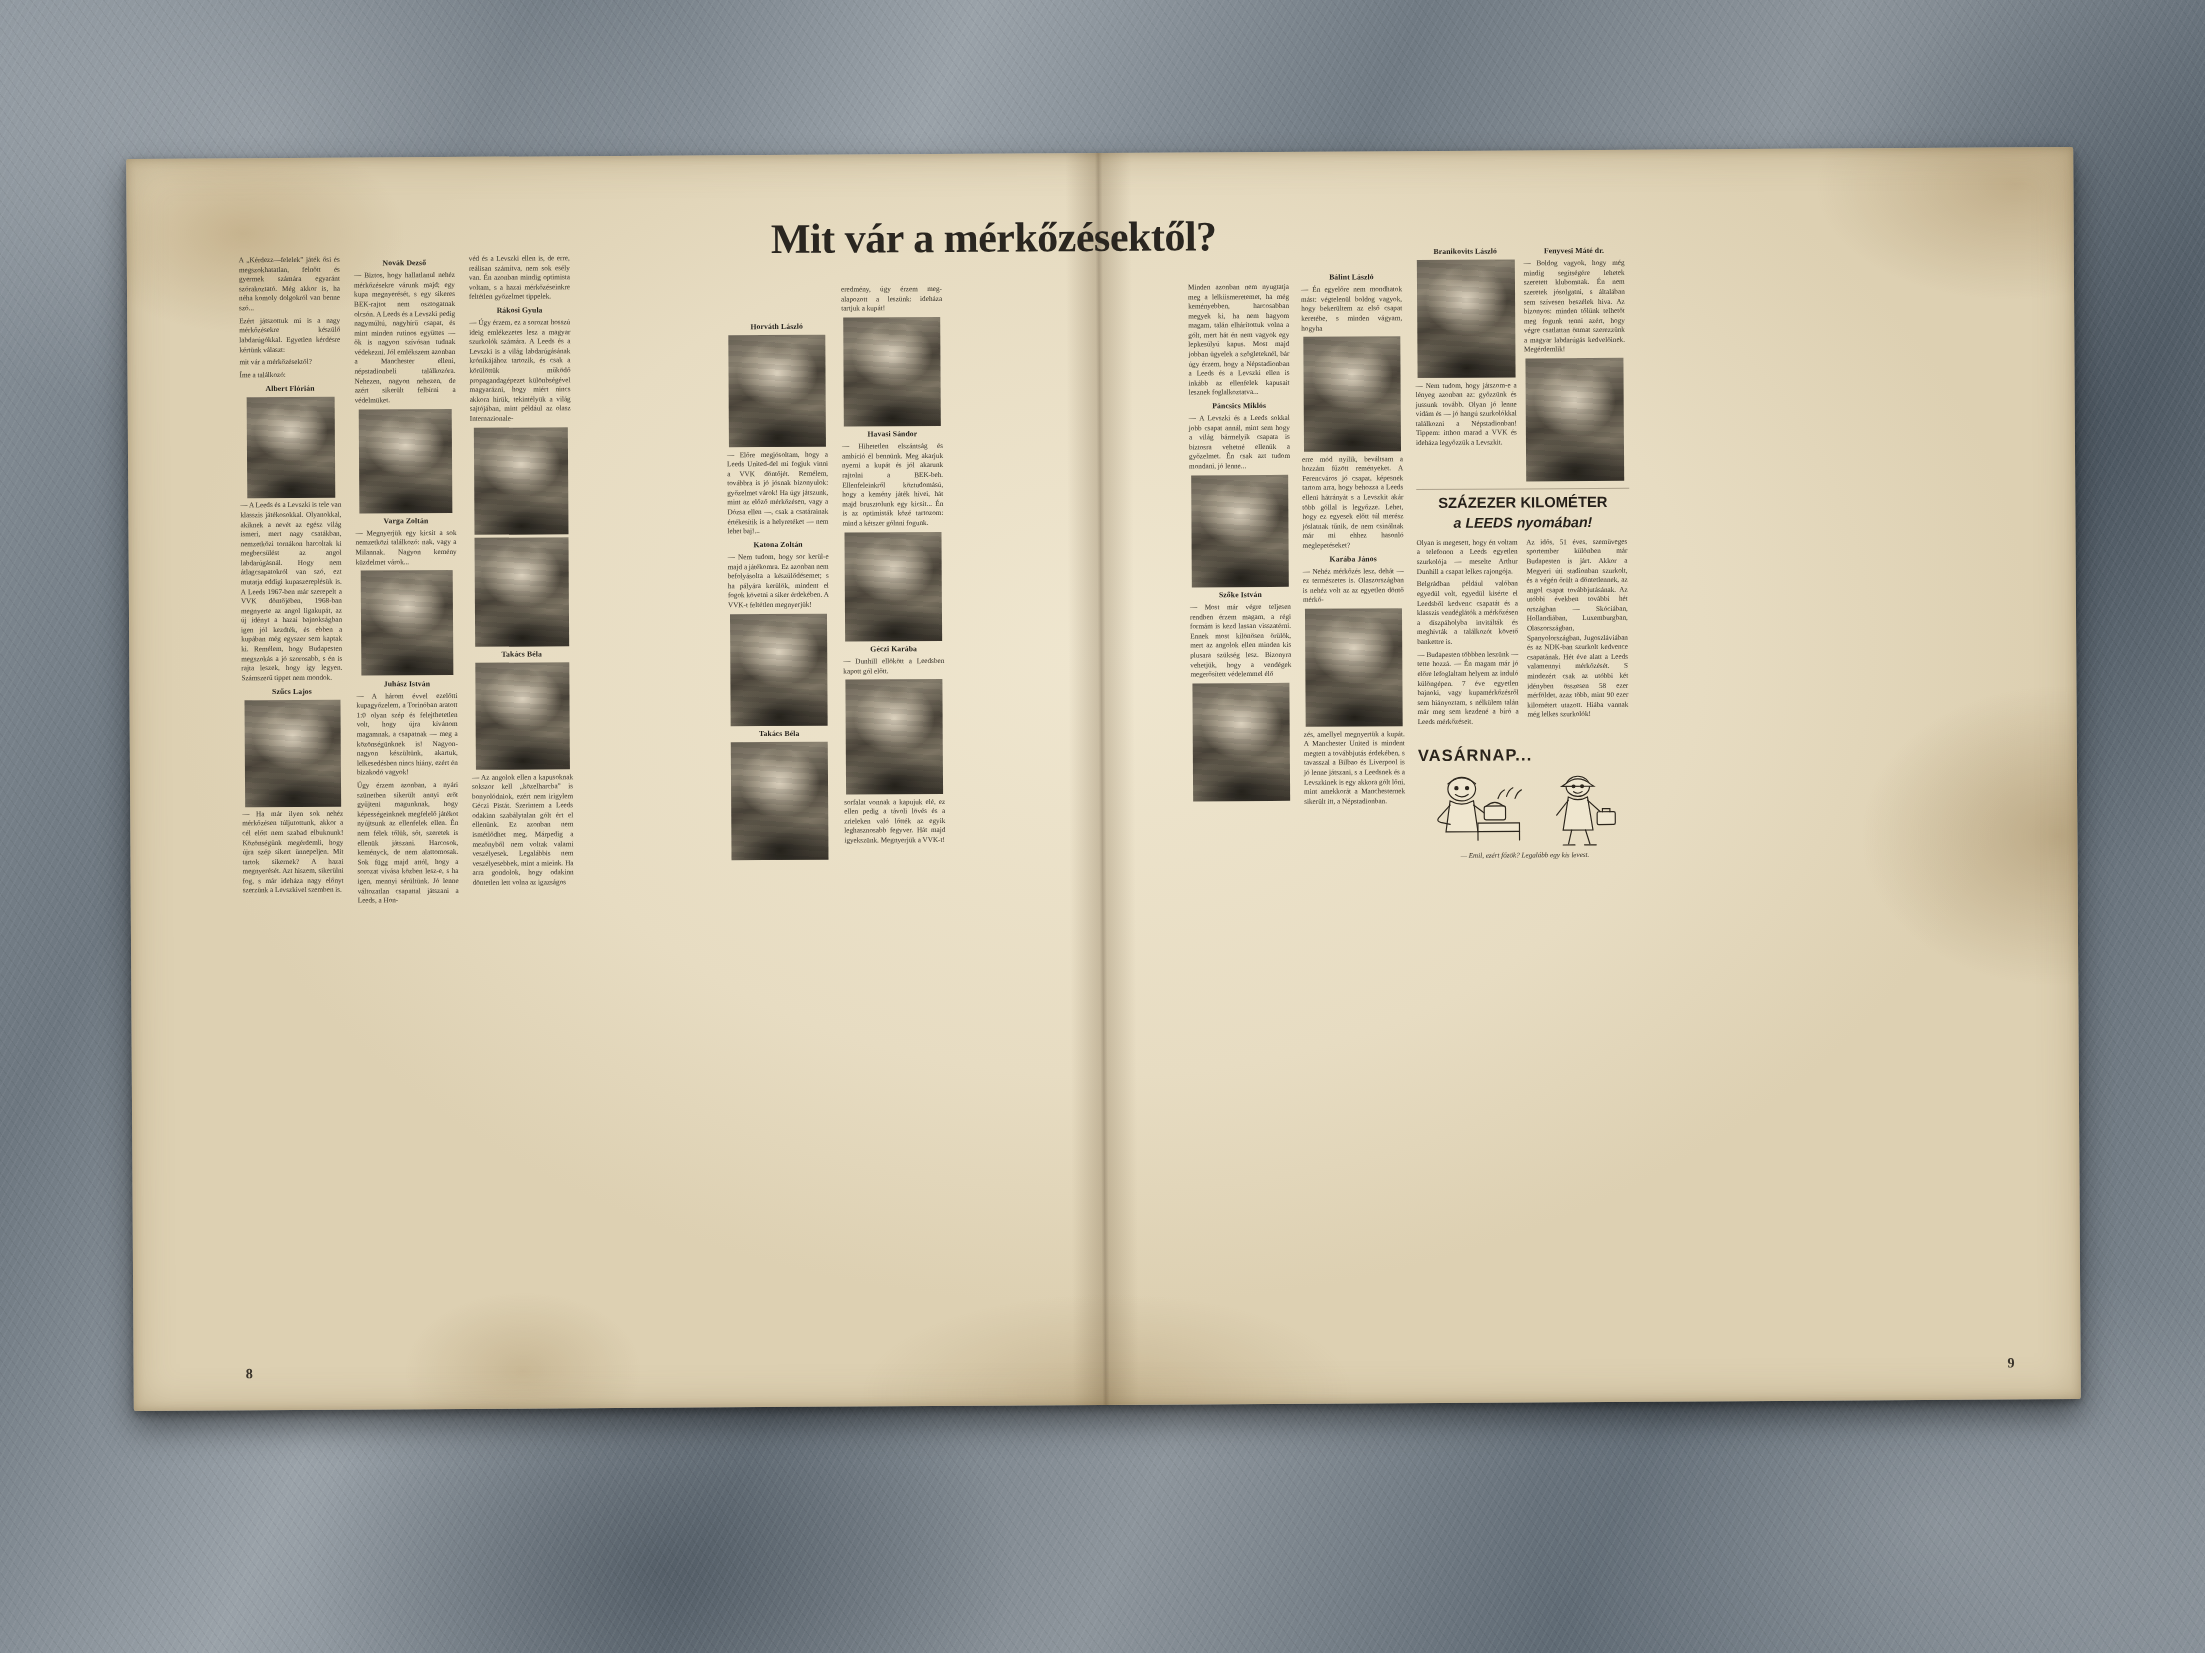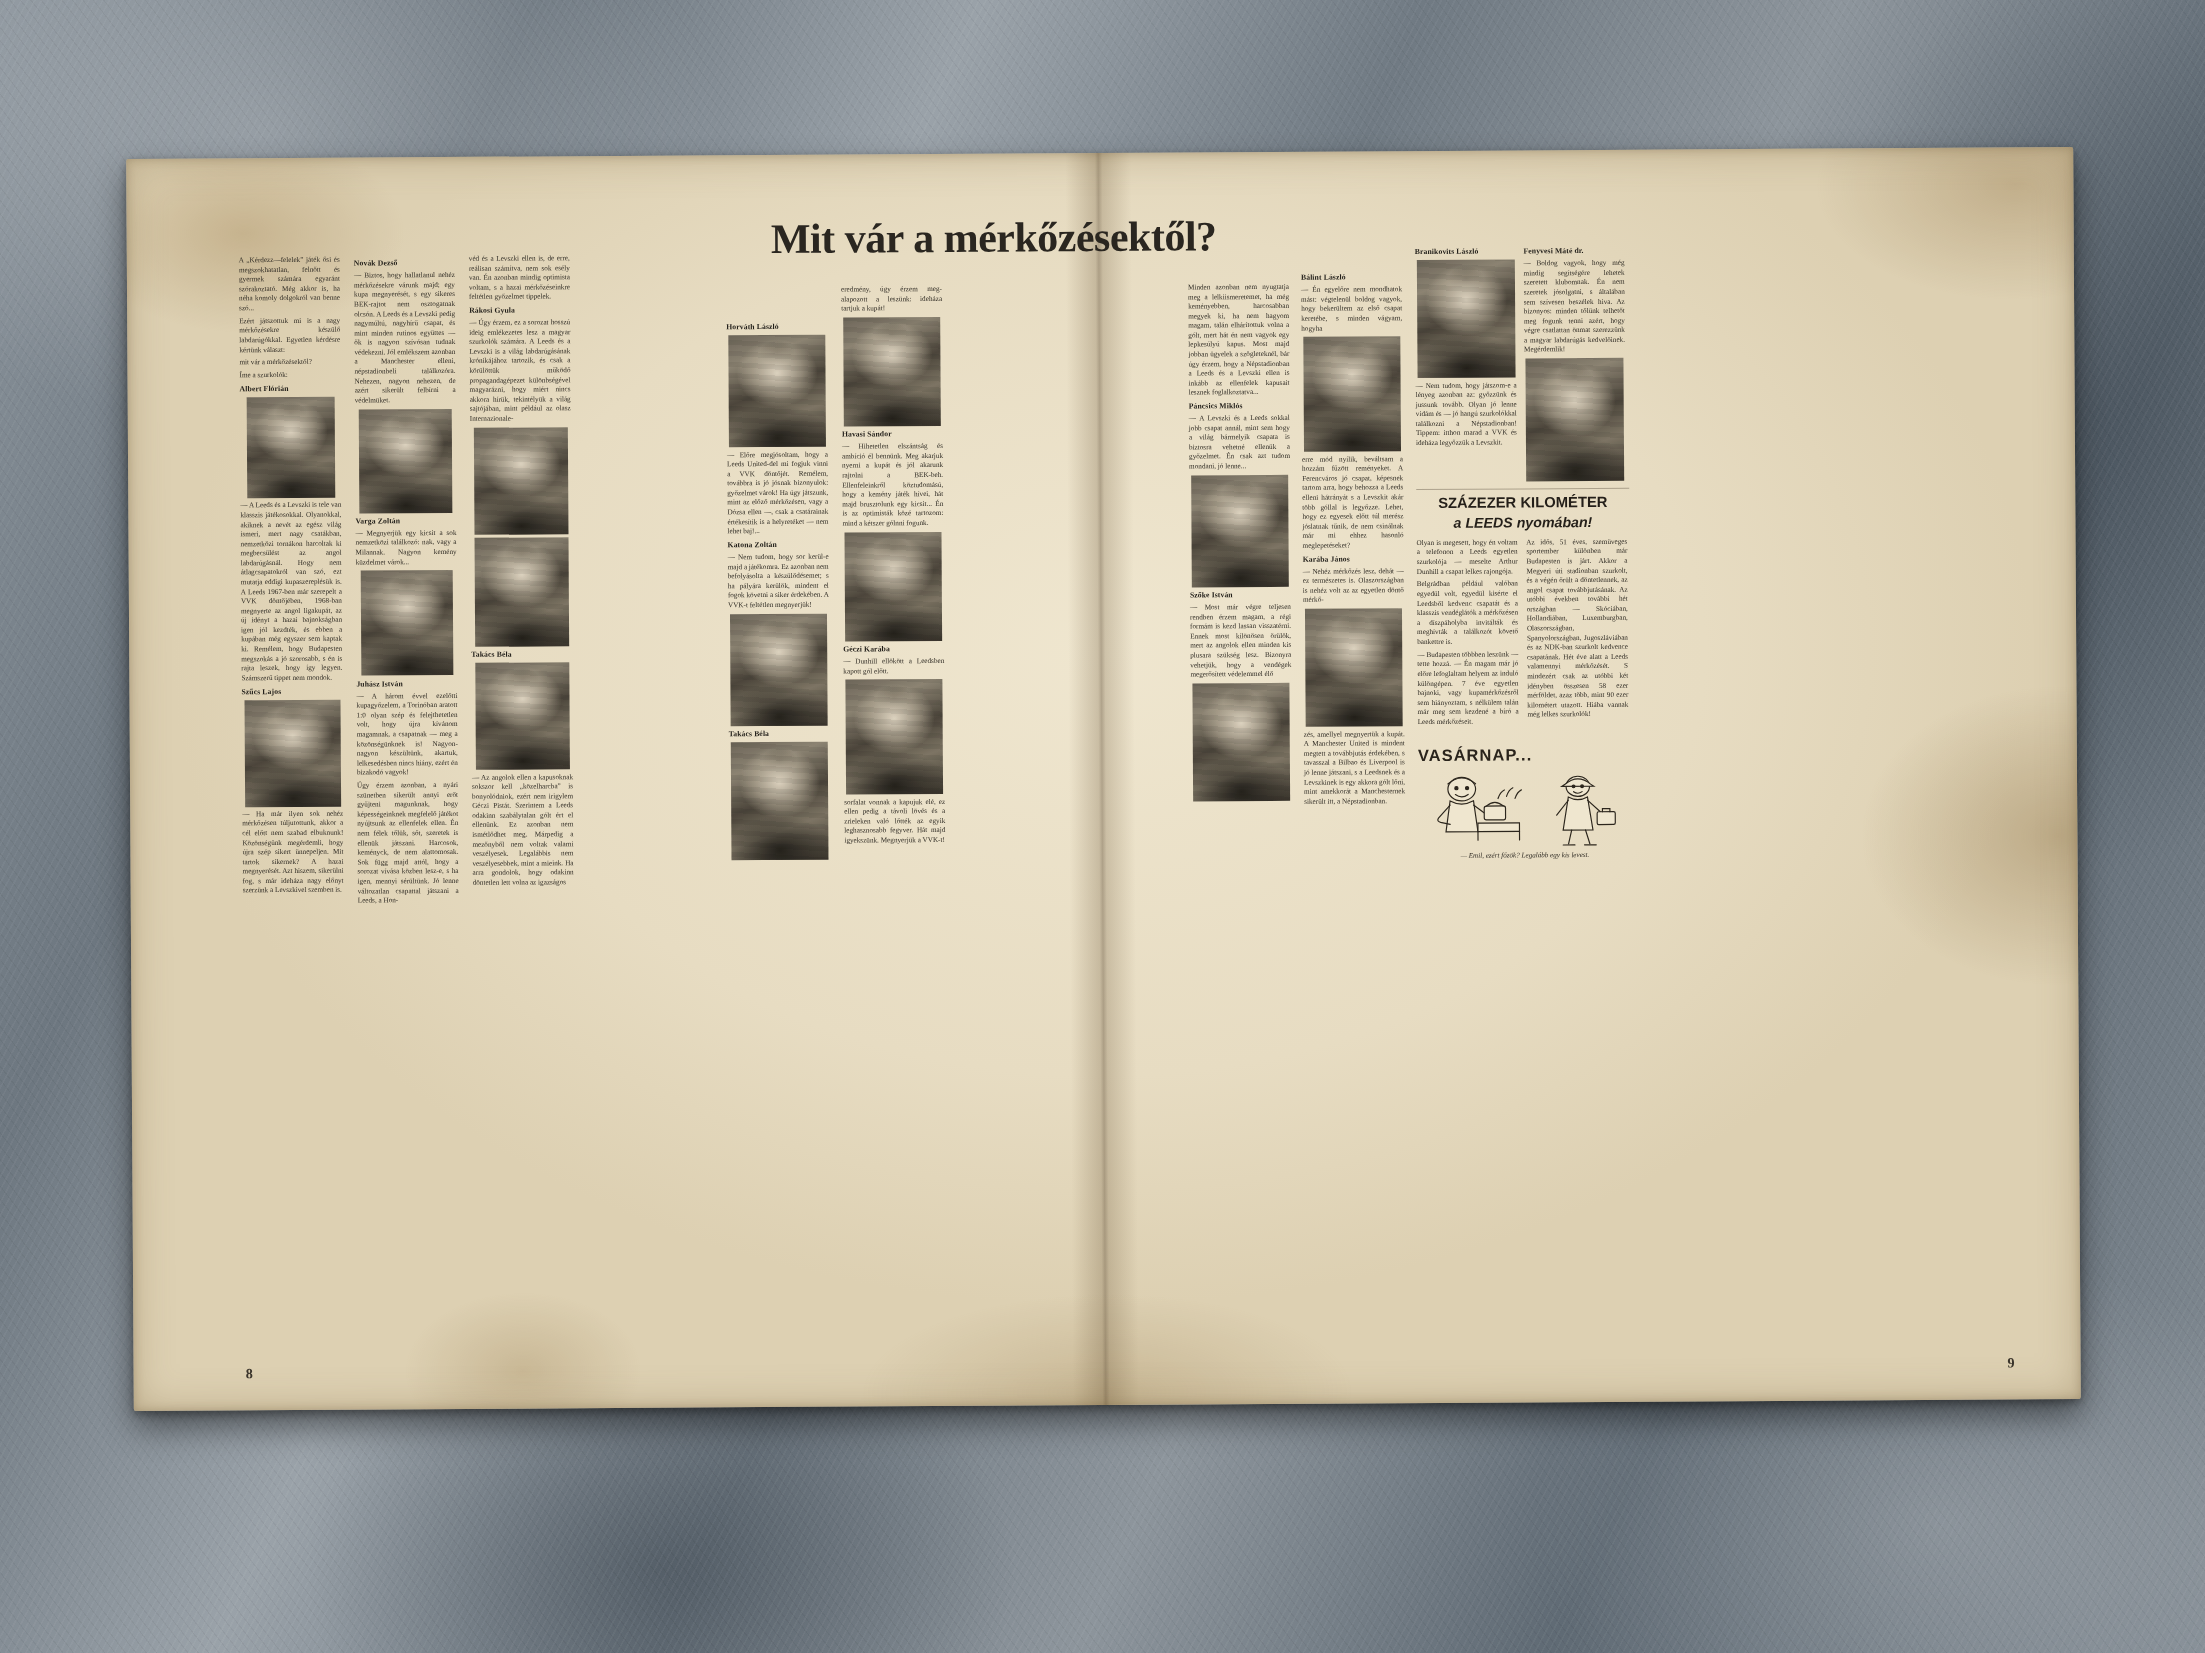--- a/index.html
+++ b/index.html
@@ -65,21 +65,21 @@
     font-size:42px;font-weight:700;color:#2a2620;letter-spacing:-0.5px;
     z-index:5;
   }
   .col{
     position:absolute;
     font-size:7.2px;line-height:1.33;color:#2e2a23;
     text-align:justify;
     hyphens:auto;
   }
   .name{
-    font-weight:700;font-size:7.7px;color:#211e19;
+    font-weight:700;font-size:7.7px;color:#211e19;text-align:center;
     margin:3.3px 0 2.7px 0;letter-spacing:0.1px;
   }
   .para{margin:0 0 3.3px 0;}
   .photo{
     background:
       linear-gradient(160deg,#6d665a 0%,#8b8373 22%,#4e483e 48%,#7d7565 70%,#3f3a32 100%);
     position:relative;overflow:hidden;
     margin:0 auto 3.3px auto;
     filter:contrast(1.05);
   }
@@ -124,21 +124,21 @@
 <div id="spread">
   <div id="gutter"></div>
   <div id="edgewear"></div>
 
   <div class="page" id="pageL">
 
     <div class="col" style="left:112px;top:98px;width:101px;">
       <p class="para">A „Kérdezz—felelek” játék ősi és megszokhatatlan, felnőtt és gyermek számára egyaránt szórakoztató. Még akkor is, ha néha komoly dolgokról van benne szó...</p>
       <p class="para">Ezért játszottuk mi is a nagy mérkőzésekre készülő labdarúgókkal. Egyetlen kérdésre kértünk választ:</p>
       <p class="para">mit vár a mérkőzésektől?</p>
-      <p class="para">Íme a szurkolók:</p>
+      <p class="para">Íme a találkozó:</p>
       <div class="name">Albert Flórián</div>
       <div class="photo" style="width:88px;height:101px;"></div>
       <p class="para">— A Leeds és a Levszki is tele van klasszis játékosokkal. Olyanokkal, akiknek a nevét az egész világ ismeri, mert nagy csatákban, nemzetközi tornákon harcoltak ki megbecsülést az angol labdarúgásnál. Hogy nem átlagcsapatokról van szó, ezt mutatja eddigi kupaszereplésük is. A Leeds 1967-ben már szerepelt a VVK döntőjében, 1968-ban megnyerte az angol ligakupát, az új idényt a hazai bajnokságban igen jól kezdték, és ebben a kupában még egyszer sem kaptak ki. Remélem, hogy Budapesten megszokás a jó szorosabb, s én is rajta leszek, hogy így legyen. Számszerű tippet nem mondok.</p>
       <div class="name">Szűcs Lajos</div>
       <div class="photo" style="width:96px;height:107px;"></div>
       <p class="para">— Ha már ilyen sok nehéz mérkőzésen túljutottunk, akkor a cél előtt nem szabad elbuknunk! Közönségünk megérdemli, hogy újra szép sikert ünnepeljen. Mit tartok sikernek? A hazai megnyerését. Azt hiszem, sikerülni fog, s már ideháza nagy előnyt szerzünk a Levszkivel szemben is.</p>
     </div>
 
     <div class="col" style="left:227px;top:98px;width:101px;">
       <div class="name">Novák Dezső</div>

